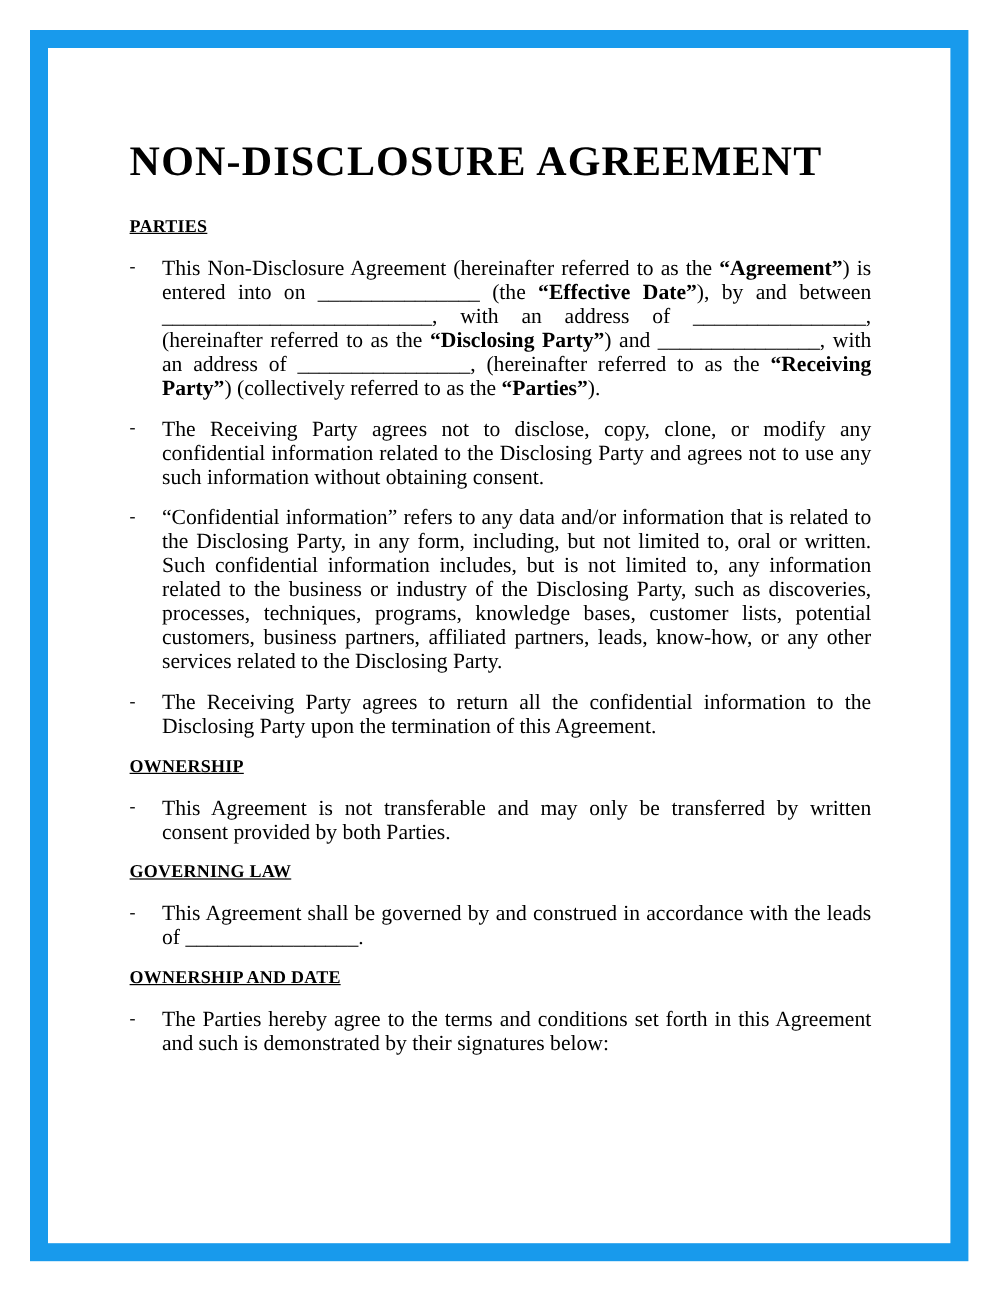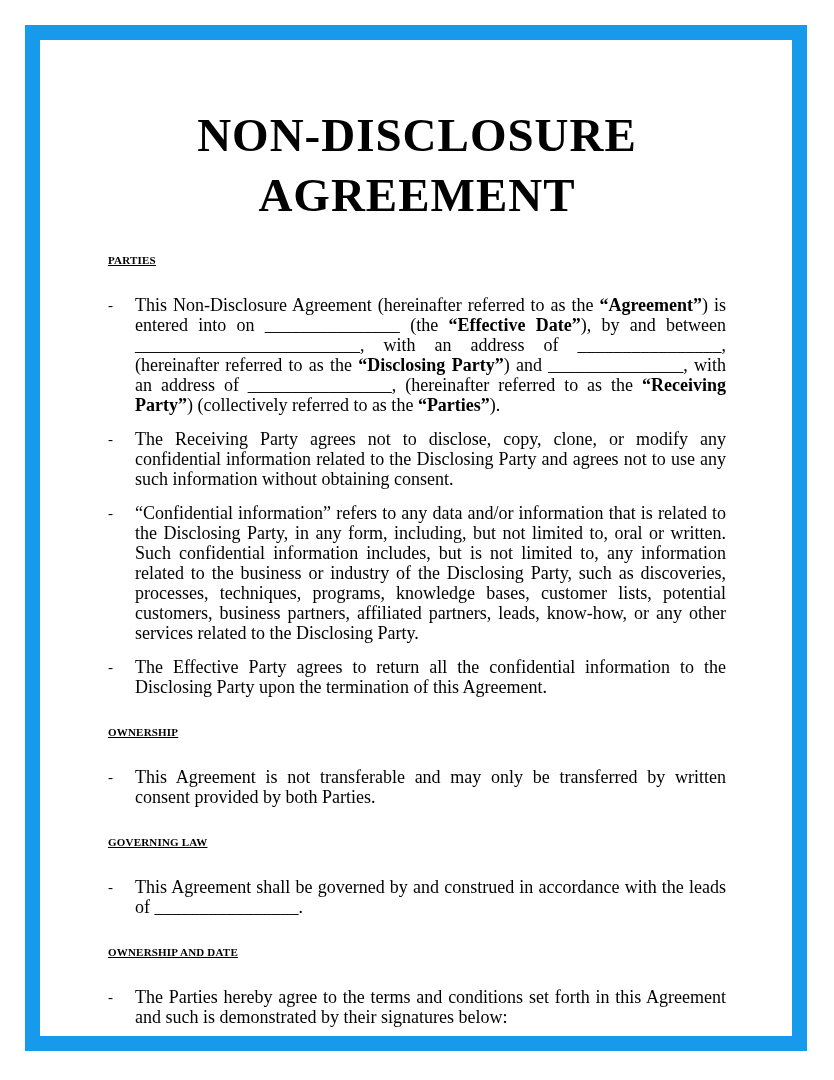--- a/index.html
+++ b/index.html
@@ -25,34 +25,34 @@
   }
   .content {
     position: absolute;
     left: 108px;
     right: 108px;
     top: 41px;
     bottom: 41px;
     padding-top: 64px;
   }
   .title {
-    font-size: 47px;
+    font-size: 35px;
     line-height: 60px;
     font-weight: bold;
-    text-align: center;
+    text-align: left;
     letter-spacing: 1px;
     margin: 0 0 14px 0;
   }
   .section-heading {
-    font-size: 11px;
+    font-size: 15px;
     line-height: 20px;
     font-weight: bold;
     text-decoration: underline;
     letter-spacing: 0.2px;
-    margin: 25px 0;
+    margin: 14px 0;
   }
   .bullet {
     display: flex;
     margin: 14px 0;
   }
   .dash {
     flex: none;
     width: 27px;
     font-size: 15px;
     line-height: 20px;
@@ -90,21 +90,21 @@
     </div>
     <div class="bullet">
       <span class="dash">-</span>
       <p class="ptext"><span>“Confidential information” refers to any data and/or information that is related to the Disclosing Party, in any form, including, but not limited to, oral or written. Such confidential information includes, but is not limited to, any information related to the business or industry of the Disclosing Party, such as discoveries, processes, techniques, programs, knowledge bases, customer lists, potential customers, business partners, affiliated partners, leads, know-how, or any other services related to the Disclosing Party.</span></p>
     </div>
   </section>
 
   <section>
     <div class="bullet">
       <span class="dash">-</span>
-      <p class="ptext"><span>The Effective Party agrees to return all the confidential information to the Disclosing Party upon the termination of this Agreement.</span></p>
+      <p class="ptext"><span>The Receiving Party agrees to return all the confidential information to the Disclosing Party upon the termination of this Agreement.</span></p>
     </div>
   </section>
 
   <section>
     <h2 class="section-heading">OWNERSHIP</h2>
     <div class="bullet">
       <span class="dash">-</span>
       <p class="ptext"><span>This Agreement is not transferable and may only be transferred by written consent provided by both Parties.</span></p>
     </div>
   </section>

